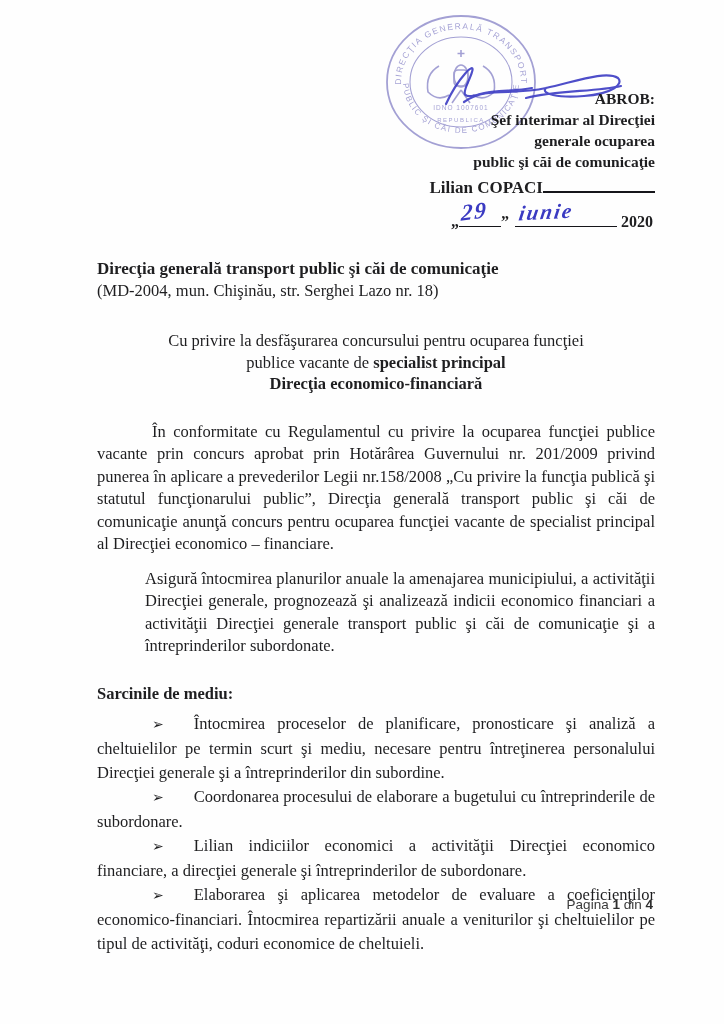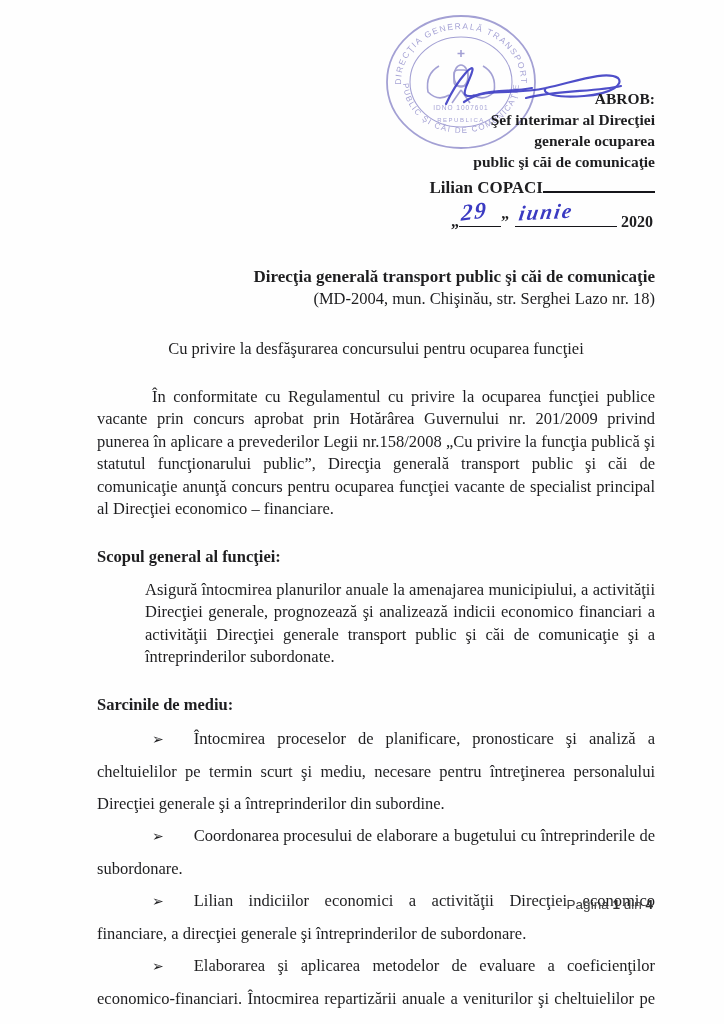--- a/index.html
+++ b/index.html
@@ -70,21 +70,21 @@
   .signature {
     position:absolute;
     left:428px; top:52px;
     width:200px; height:70px;
     color:#3c3cc4;
     opacity:0.9;
     pointer-events:none;
   }
 
   
-  .letterhead { text-align:right; margin-top:34px; }
+  .letterhead { text-align:left; margin-top:26px; }
   .letterhead .org { font-weight:bold; font-size:17px; line-height:22px; }
   .letterhead .addr { font-size:16.5px; line-height:22px; }
 
   
   .announce { text-align:center; margin-top:28px; font-size:16.5px; line-height:21.5px; }
   .announce .bold { font-weight:bold; }
 
   
   .para {
     margin-top:26px;
@@ -95,21 +95,21 @@
   .para.indent { text-indent:55px; }
   .section-heading {
     margin-top:26px;
     font-weight:bold;
     font-size:16.5px;
   }
   .scope-body { margin-top:12px;margin-left:48px; }
   .tasks { margin-top:8px; }
   .task {
     font-size:16.5px;
-    line-height:32px;
+    line-height:24px;
     text-align:justify;
     text-indent:55px;
   }
   .task .bullet {
     display:inline-block;
     margin-right:30px;
     font-size:14px;
     text-indent:0;
   }
 
@@ -171,25 +171,26 @@
     <div class="date-line"><span>„</span><span class="blank blank-day"><span class="hand hw-day">29</span></span><span>”</span><span class="blank blank-month"><span class="hand hw-month">iunie</span></span>&nbsp;<b>2020</b></div>
   </div>
 
   <div class="letterhead">
     <div class="org">Direcţia generală transport public şi căi de comunicaţie</div>
     <div class="addr">(MD-2004, mun. Chişinău, str. Serghei Lazo nr. 18)</div>
   </div>
 
   <div class="announce">
     <div>Cu privire la desfăşurarea concursului pentru ocuparea funcţiei</div>
+    <div><span>publice vacante de </span><span class="bold">specialist principal</span></div>
+    <div class="bold">Direcţia economico-financiară</div>
   </div>
 
   <p class="para indent">În conformitate cu Regulamentul cu privire la ocuparea funcţiei publice vacante prin concurs aprobat prin Hotărârea Guvernului nr. 201/2009 privind punerea în aplicare a prevederilor Legii nr.158/2008 „Cu privire la funcţia publică şi statutul funcţionarului public”, Direcţia generală transport public şi căi de comunicaţie anunţă concurs pentru ocuparea funcţiei vacante de specialist principal al Direcţiei economico – financiare.</p>
 
-  <div class="section-heading">Scopul general al funcţiei:</div>
   <p class="para scope-body">Asigură întocmirea planurilor anuale la amenajarea municipiului, a activităţii Direcţiei generale, prognozează şi analizează indicii economico financiari a activităţii Direcţiei generale transport public şi căi de comunicaţie şi a întreprinderilor subordonate.</p>
 
   <div class="section-heading">Sarcinile de mediu:</div>
   <div class="tasks">
     <p class="task"><span class="bullet">➢</span><span>Întocmirea proceselor de planificare, pronosticare şi analiză a cheltuielilor pe termin scurt şi mediu, necesare pentru întreţinerea personalului Direcţiei generale şi a întreprinderilor din subordine.</span></p>
     <p class="task"><span class="bullet">➢</span><span>Coordonarea procesului de elaborare a bugetului cu întreprinderile de subordonare.</span></p>
     <p class="task"><span class="bullet">➢</span><span>Lilian indiciilor economici a activităţii Direcţiei economico financiare, a direcţiei generale şi întreprinderilor de subordonare.</span></p>
     <p class="task"><span class="bullet">➢</span><span>Elaborarea şi aplicarea metodelor de evaluare a coeficienţilor economico-financiari. Întocmirea repartizării anuale a veniturilor şi cheltuielilor pe tipul de activităţi, coduri economice de cheltuieli.</span></p>
   </div>
 

